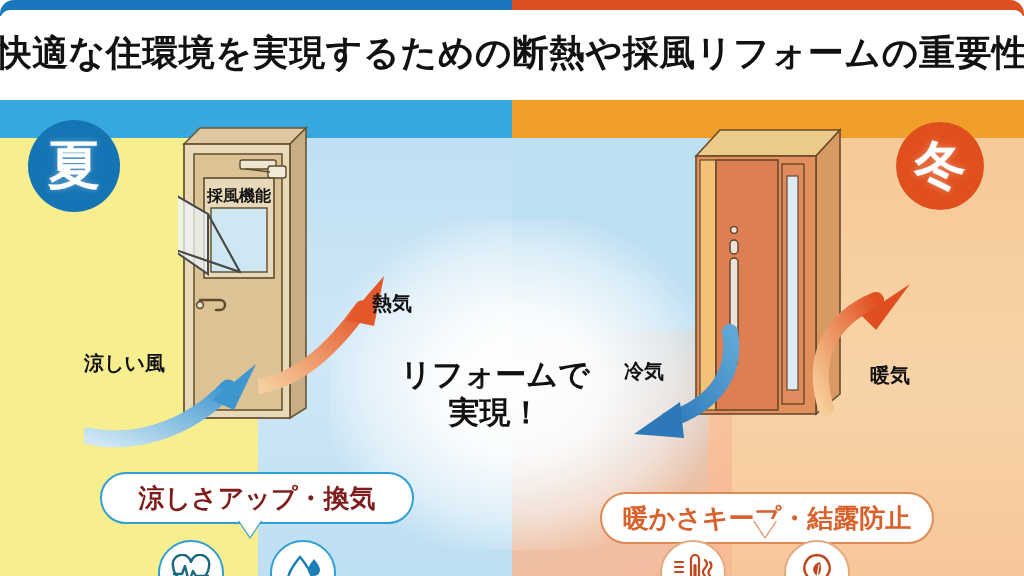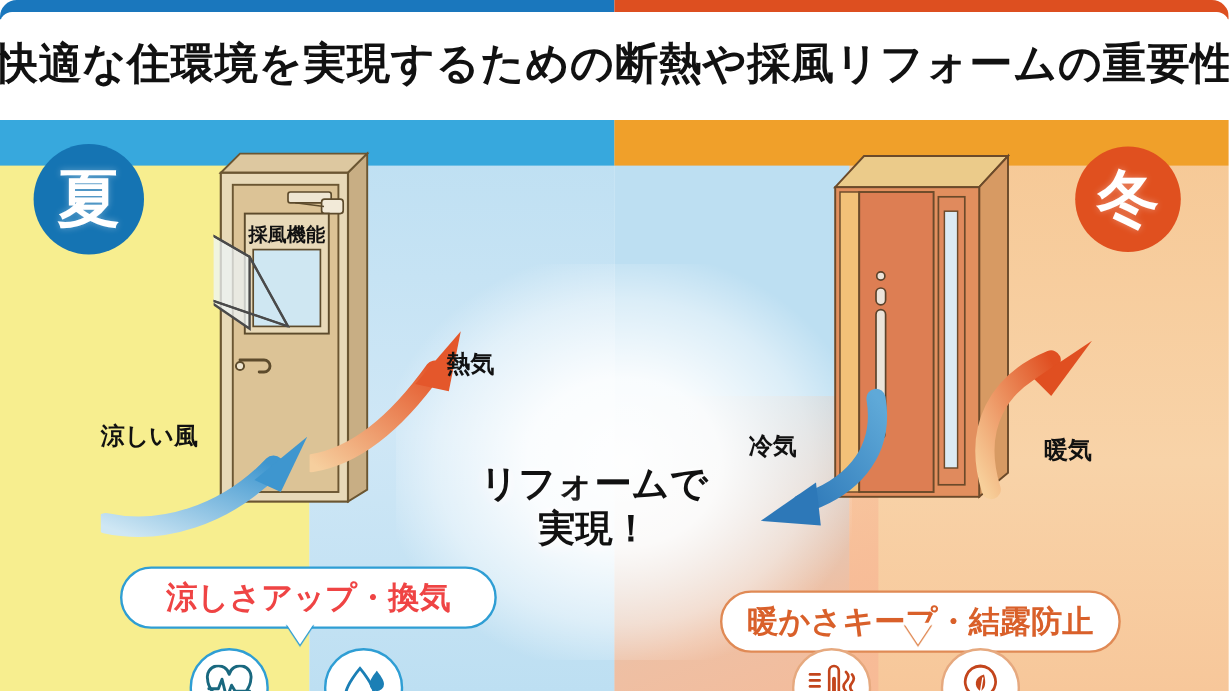--- a/index.html
+++ b/index.html
@@ -62,29 +62,29 @@
 
   
   .airlabel{position:absolute;font-size:20px;font-weight:bold;color:#111;
             white-space:nowrap;}
   .lbl-cool{left:72px;top:250px;margin-left:12px;}
   .lbl-heat{left:372px;top:190px;}
   .lbl-cold{left:624px;top:258px;}
   .lbl-warm{left:848px;top:262px;padding-left:22px;}
 
   
-  .cta{position:absolute;left:390px;top:284px;width:210px;text-align:center;
+  .cta{position:absolute;left:390px;top:256px;width:210px;text-align:center;
        font-size:31px;font-weight:bold;color:#111;line-height:1.22;
        text-shadow:0 0 7px #fff,0 0 14px #fff,0 0 20px #fff;}
 
   
   .pill{position:absolute;background:#fff;border-radius:30px;
         display:flex;align-items:center;justify-content:center;
         font-size:26px;font-weight:bold;white-space:nowrap;}
-  .pill-l{left:100px;top:372px;width:310px;height:48px;border:2.5px solid #2f9ed4;color:#ef4444;}
+  .pill-l{left:100px;top:372px;width:310px;height:48px;border:2.5px solid #2f9ed4;color:#7f1d1d;}
   .pill-r{left:600px;top:392px;width:330px;height:48px;border:2.5px solid #e08a55;color:#d9602a;}
   .pill-tail{position:absolute;width:0;height:0;}
   .tail-l{left:238px;top:419px;border-left:12px solid transparent;border-right:12px solid transparent;border-top:18px solid #fff;
           filter:drop-shadow(0 2px 0 #2f9ed4);}
   .tail-r{left:753px;top:419px;border-left:12px solid transparent;border-right:12px solid transparent;border-top:18px solid #fff;
           filter:drop-shadow(0 2px 0 #e08a55);}
 
   
   .feat{position:absolute;width:108px;text-align:center;}
   .feat .circle{width:62px;height:62px;border-radius:50%;background:#fff;

